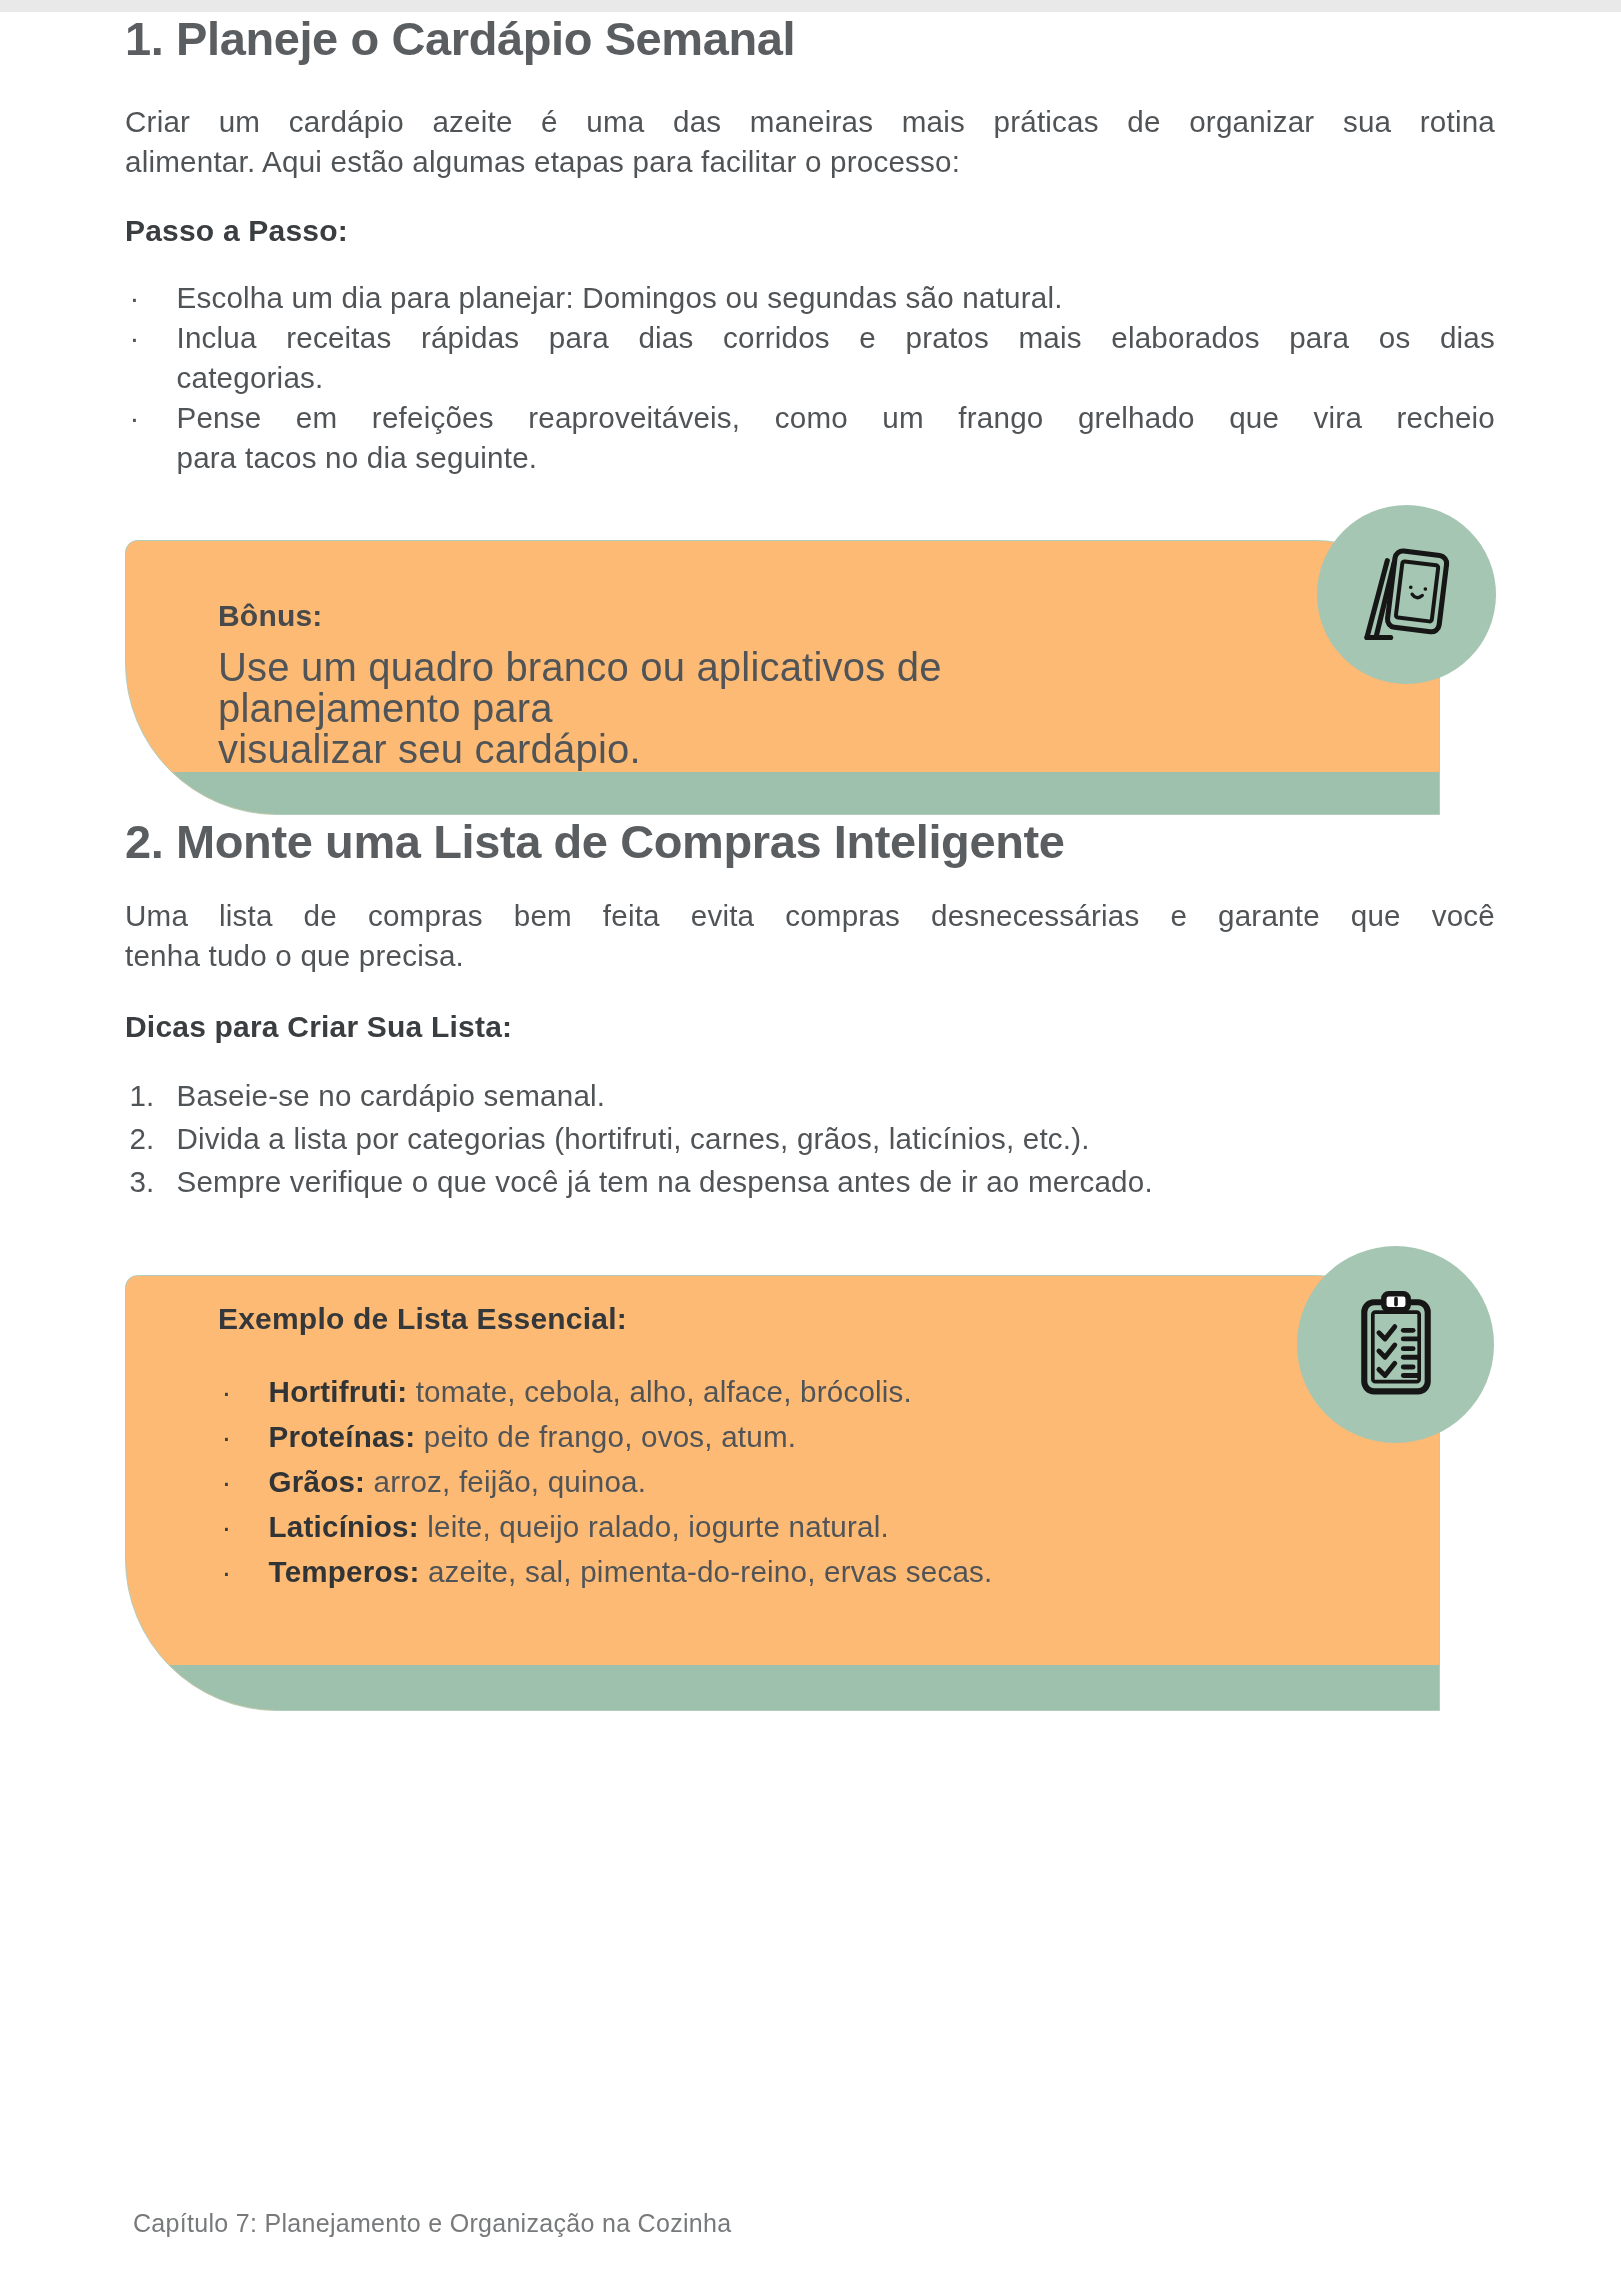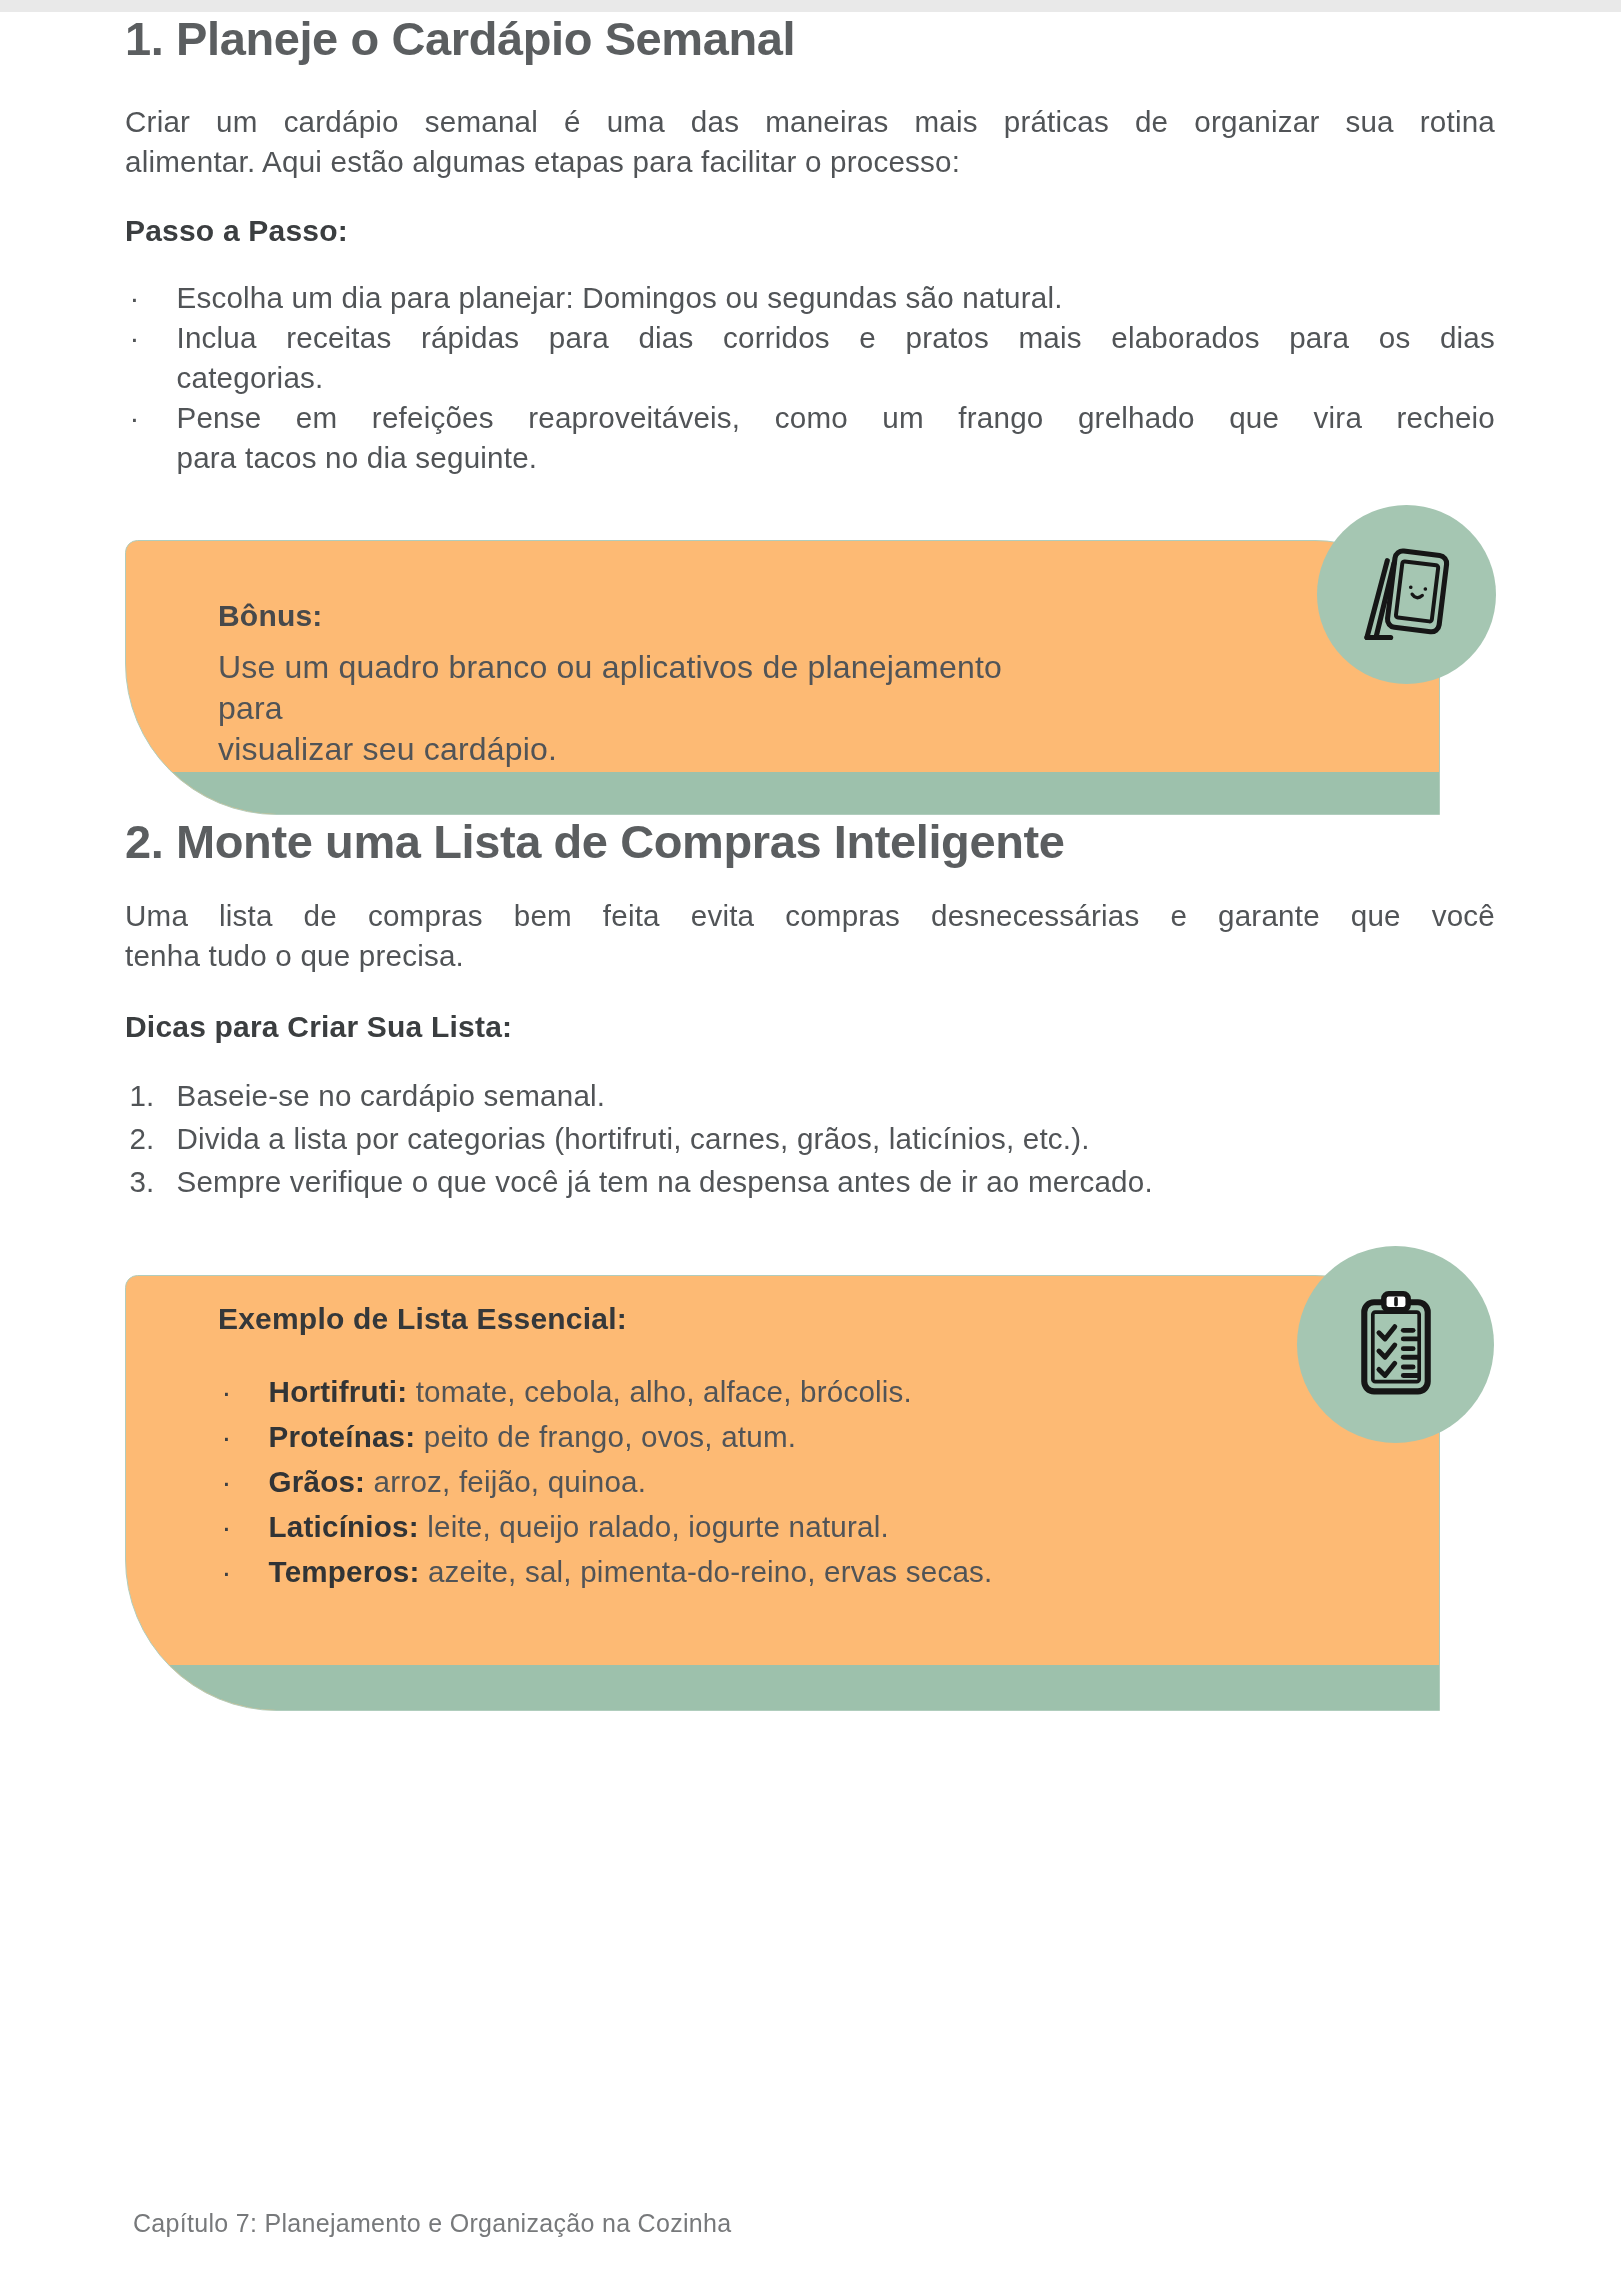--- a/index.html
+++ b/index.html
@@ -66,21 +66,21 @@
     position:absolute;left:0;right:0;bottom:0;
     background:#9dc1ac;
   }
   .bar1{height:42px;}
   .bar2{height:45px;}
   .co-title{
     margin:0;font-size:30px;line-height:36px;font-weight:bold;
     letter-spacing:0.2px;color:#47494b;
   }
   .co2-title{color:#35383a;}
-  .co-body{margin:12.5px 0 0 0;font-size:32px;line-height:41px;color:#515457;max-width:806px;letter-spacing:0.2px;}
+  .co-body{margin:12.5px 0 0 0;font-size:40px;line-height:41px;color:#515457;max-width:806px;letter-spacing:0.2px;}
   .co-inner1{padding:57px 0 0 92px;}
   .co-inner2{padding:25px 0 0 92px;}
   ul.colist{list-style:none;margin:32px 0 0 0;padding:0 0 0 3.6px;}
   .colist li{display:flex;align-items:flex-start;}
   .colist .marker{flex:0 0 47px;width:47px;font-size:29.6px;line-height:45px;color:#3d4043;}
   .colist .litext{line-height:45px;}
   .colist b{color:#313436;letter-spacing:0.2px;}
   .icon-circle{
     position:absolute;
     border-radius:50%;
@@ -96,21 +96,21 @@
 </style>
 </head>
 <body>
 
 <div class="page">
   <div class="content">
 
     <h1 class="sec h1-a">1. Planeje o Cardápio Semanal</h1>
 
     <div class="para p1">
-      <div class="jline">Criar um cardápio semanal é uma das maneiras mais práticas de organizar sua rotina</div>
+      <div class="jline">Criar um cardápio azeite é uma das maneiras mais práticas de organizar sua rotina</div>
       <div>alimentar. Aqui estão algumas etapas para facilitar o processo:</div>
     </div>
 
     <p class="minihead mh1">Passo a Passo:</p>
 
     <ul class="blist">
       <li>
         <span class="marker">·</span>
         <span class="litext">
           <span>Escolha um dia para planejar: Domingos ou segundas são natural.</span>

